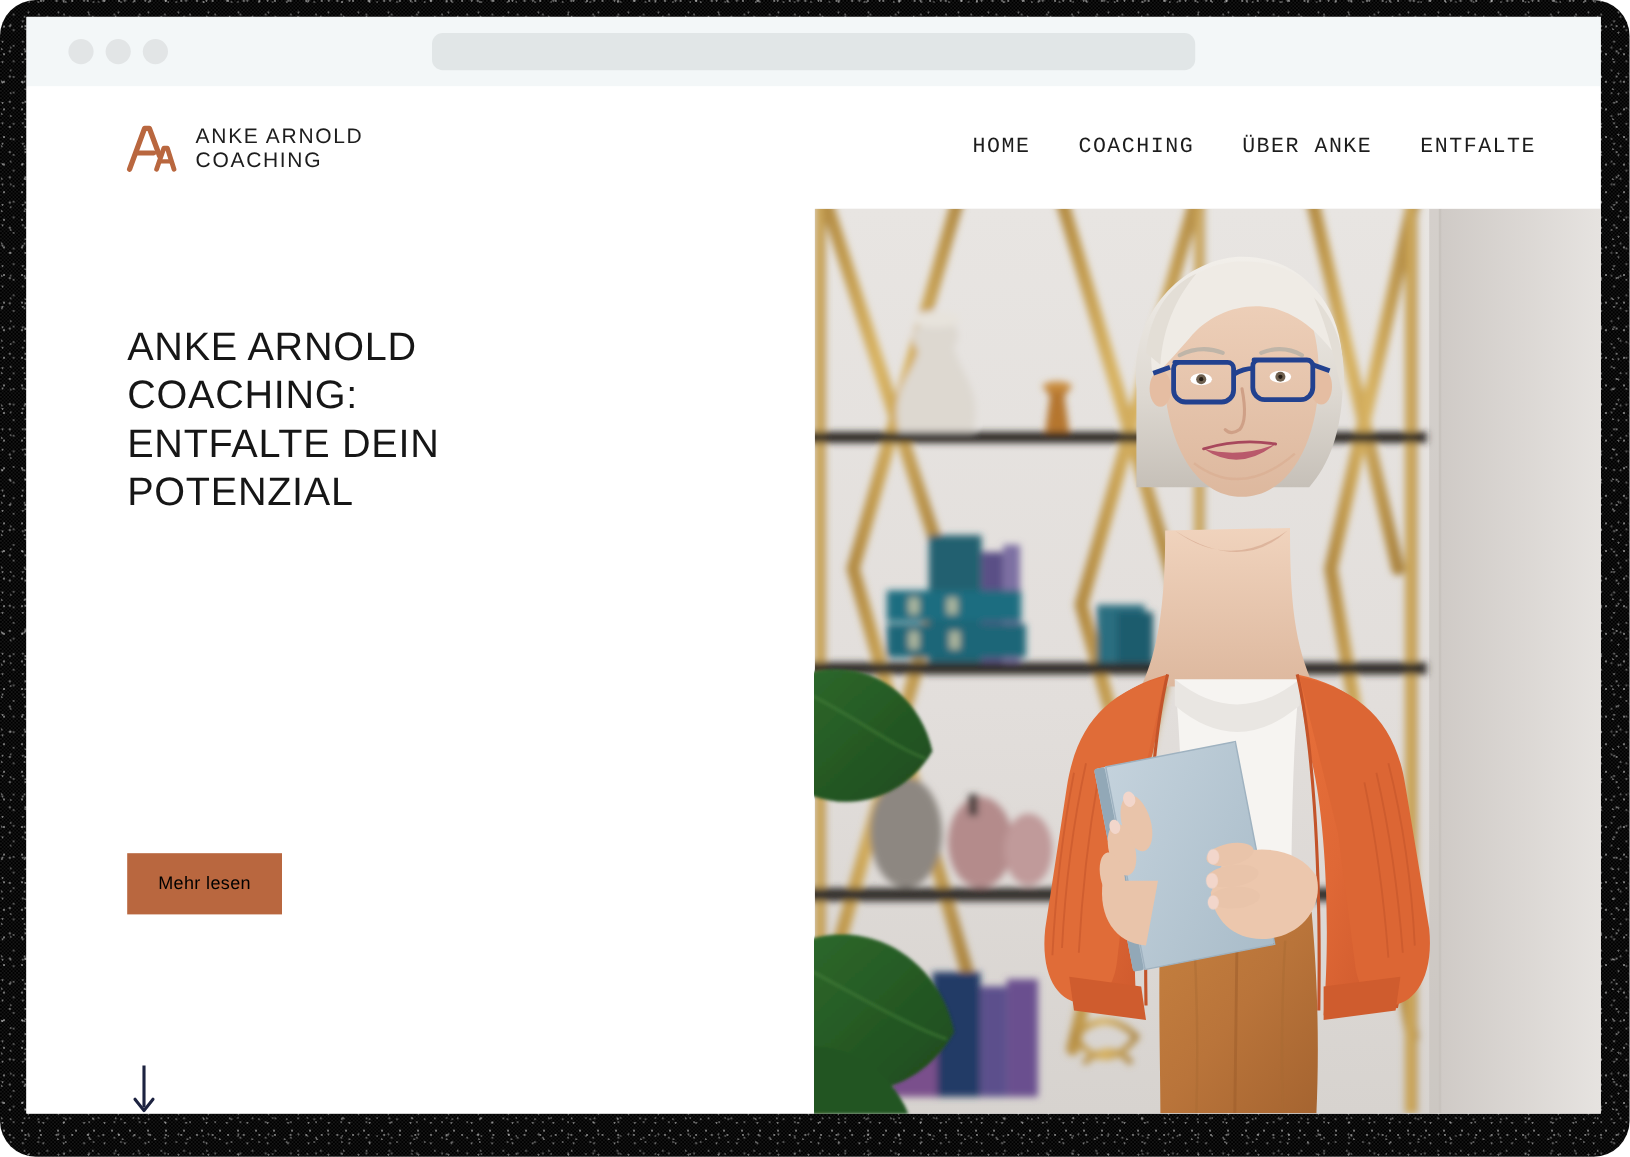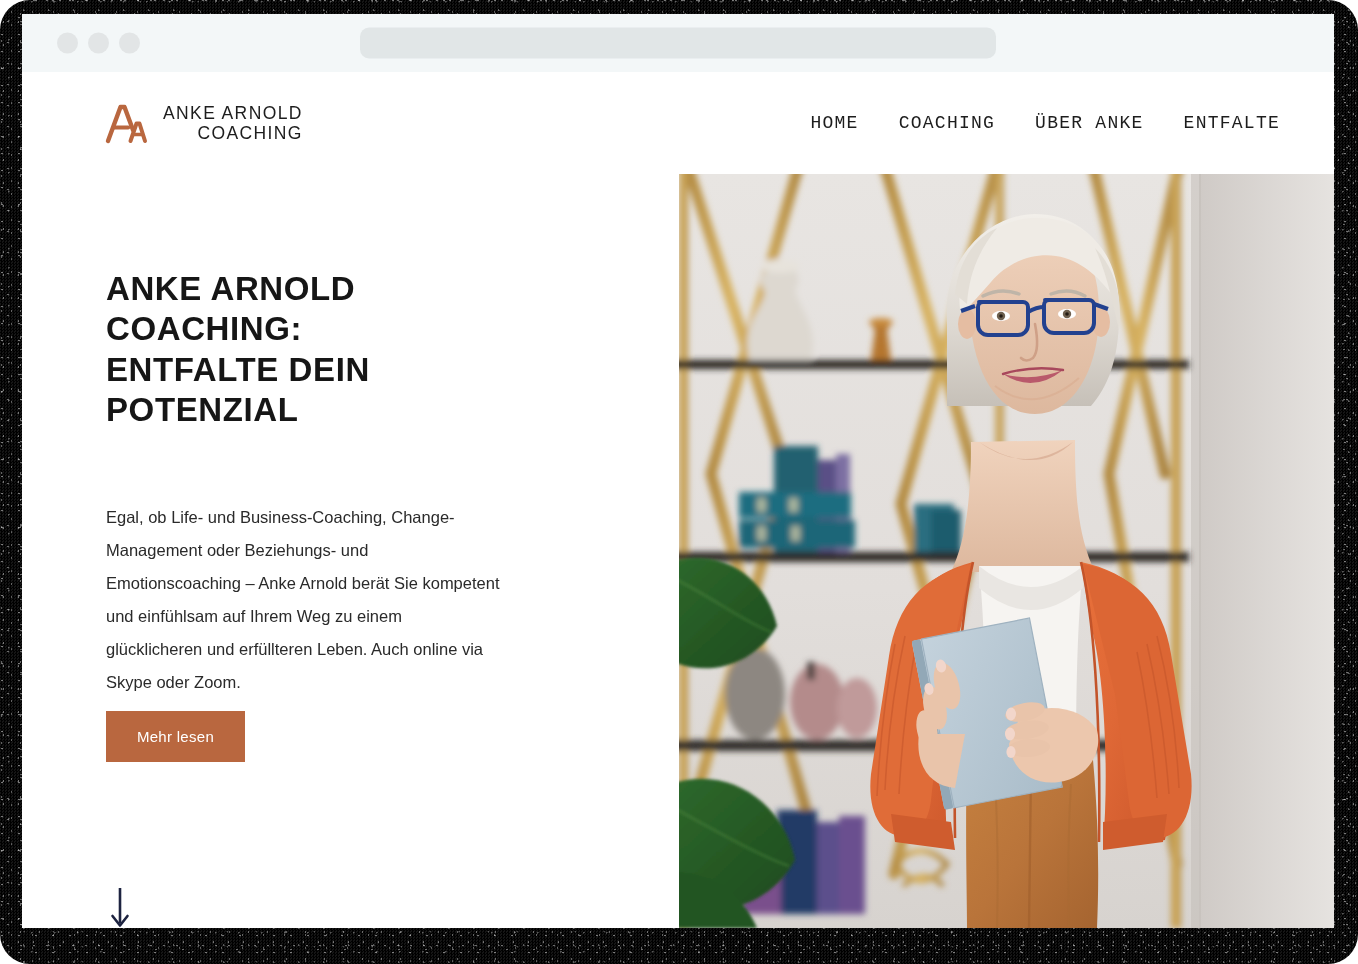--- a/index.html
+++ b/index.html
@@ -99,21 +99,20 @@
     display:flex;
     align-items:center;
     gap:14px;
     text-decoration:none;
   }
   #brand-mark { width:44px; height:42px; display:block; }
   #brand-text {
     display:flex;
     flex-direction:column;
     line-height:1.16;
-    text-align:right;
   }
   .brand-line {
     font-family:"Liberation Sans Narrow","Liberation Sans", sans-serif;
     font-size:17.5px;
     letter-spacing:1.4px;
     color:#1d1d1d;
     font-weight:400;
     white-space:nowrap;
   }
 
@@ -154,44 +153,44 @@
     left:84px;
     top:95px;
     width:430px;
   }
 
   #hero-headline {
     font-family:"Liberation Sans Narrow","Liberation Sans", sans-serif;
     font-size:33px;
     line-height:1.22;
     letter-spacing:0.6px;
-    font-weight:700;
+    font-weight:400;
     color:#161616;
     white-space:pre-line;
   }
 
   #hero-paragraph {
     margin-top:71px;
     width:395px;
     font-family:"Liberation Sans", sans-serif;
     font-size:16.5px;
     line-height:2.0;
     color:#2a2a2a;
     font-weight:400;
   }
 
   #cta-button {
     position:absolute;
     left:84px;
     top:537px;
-    width:139px; height:51px;
+    width:129px; height:51px;
     background:#b9673f;
     border:none;
     border-radius:0;
-    color:#ffffff;
+    color:#000000;
     font-family:"Liberation Sans Narrow","Liberation Sans", sans-serif;
     font-size:15px;
     letter-spacing:.3px;
     cursor:pointer;
   }
 
   #scroll-arrow {
     position:absolute;
     left:83px;
     top:712px;
@@ -251,21 +250,20 @@
     </nav>
 
   </header>
 
   <section id="hero">
 
     <div id="hero-left">
       <div id="hero-copy">
         <h1 id="hero-headline">ANKE ARNOLD COACHING:
 ENTFALTE DEIN POTENZIAL</h1>
-        <p id="hero-paragraph">Egal, ob Life- und Business-Coaching, Change-Management oder Beziehungs- und Emotionscoaching – Anke Arnold berät Sie kompetent und einfühlsam auf Ihrem Weg zu einem glücklicheren und erfüllteren Leben. Auch online via Skype oder Zoom.</p>
       </div>
 
       <button id="cta-button">Mehr lesen</button>
 
       <svg id="scroll-arrow" viewBox="0 0 30 44">
         <line x1="15" y1="2" x2="15" y2="37" stroke="#1d2340" stroke-width="2.6"></line>
         <polyline points="7.5,30 15,39.5 22.5,30" fill="none" stroke="#1d2340" stroke-width="2.6" stroke-linecap="round" stroke-linejoin="round"></polyline>
       </svg>
     </div>
 

